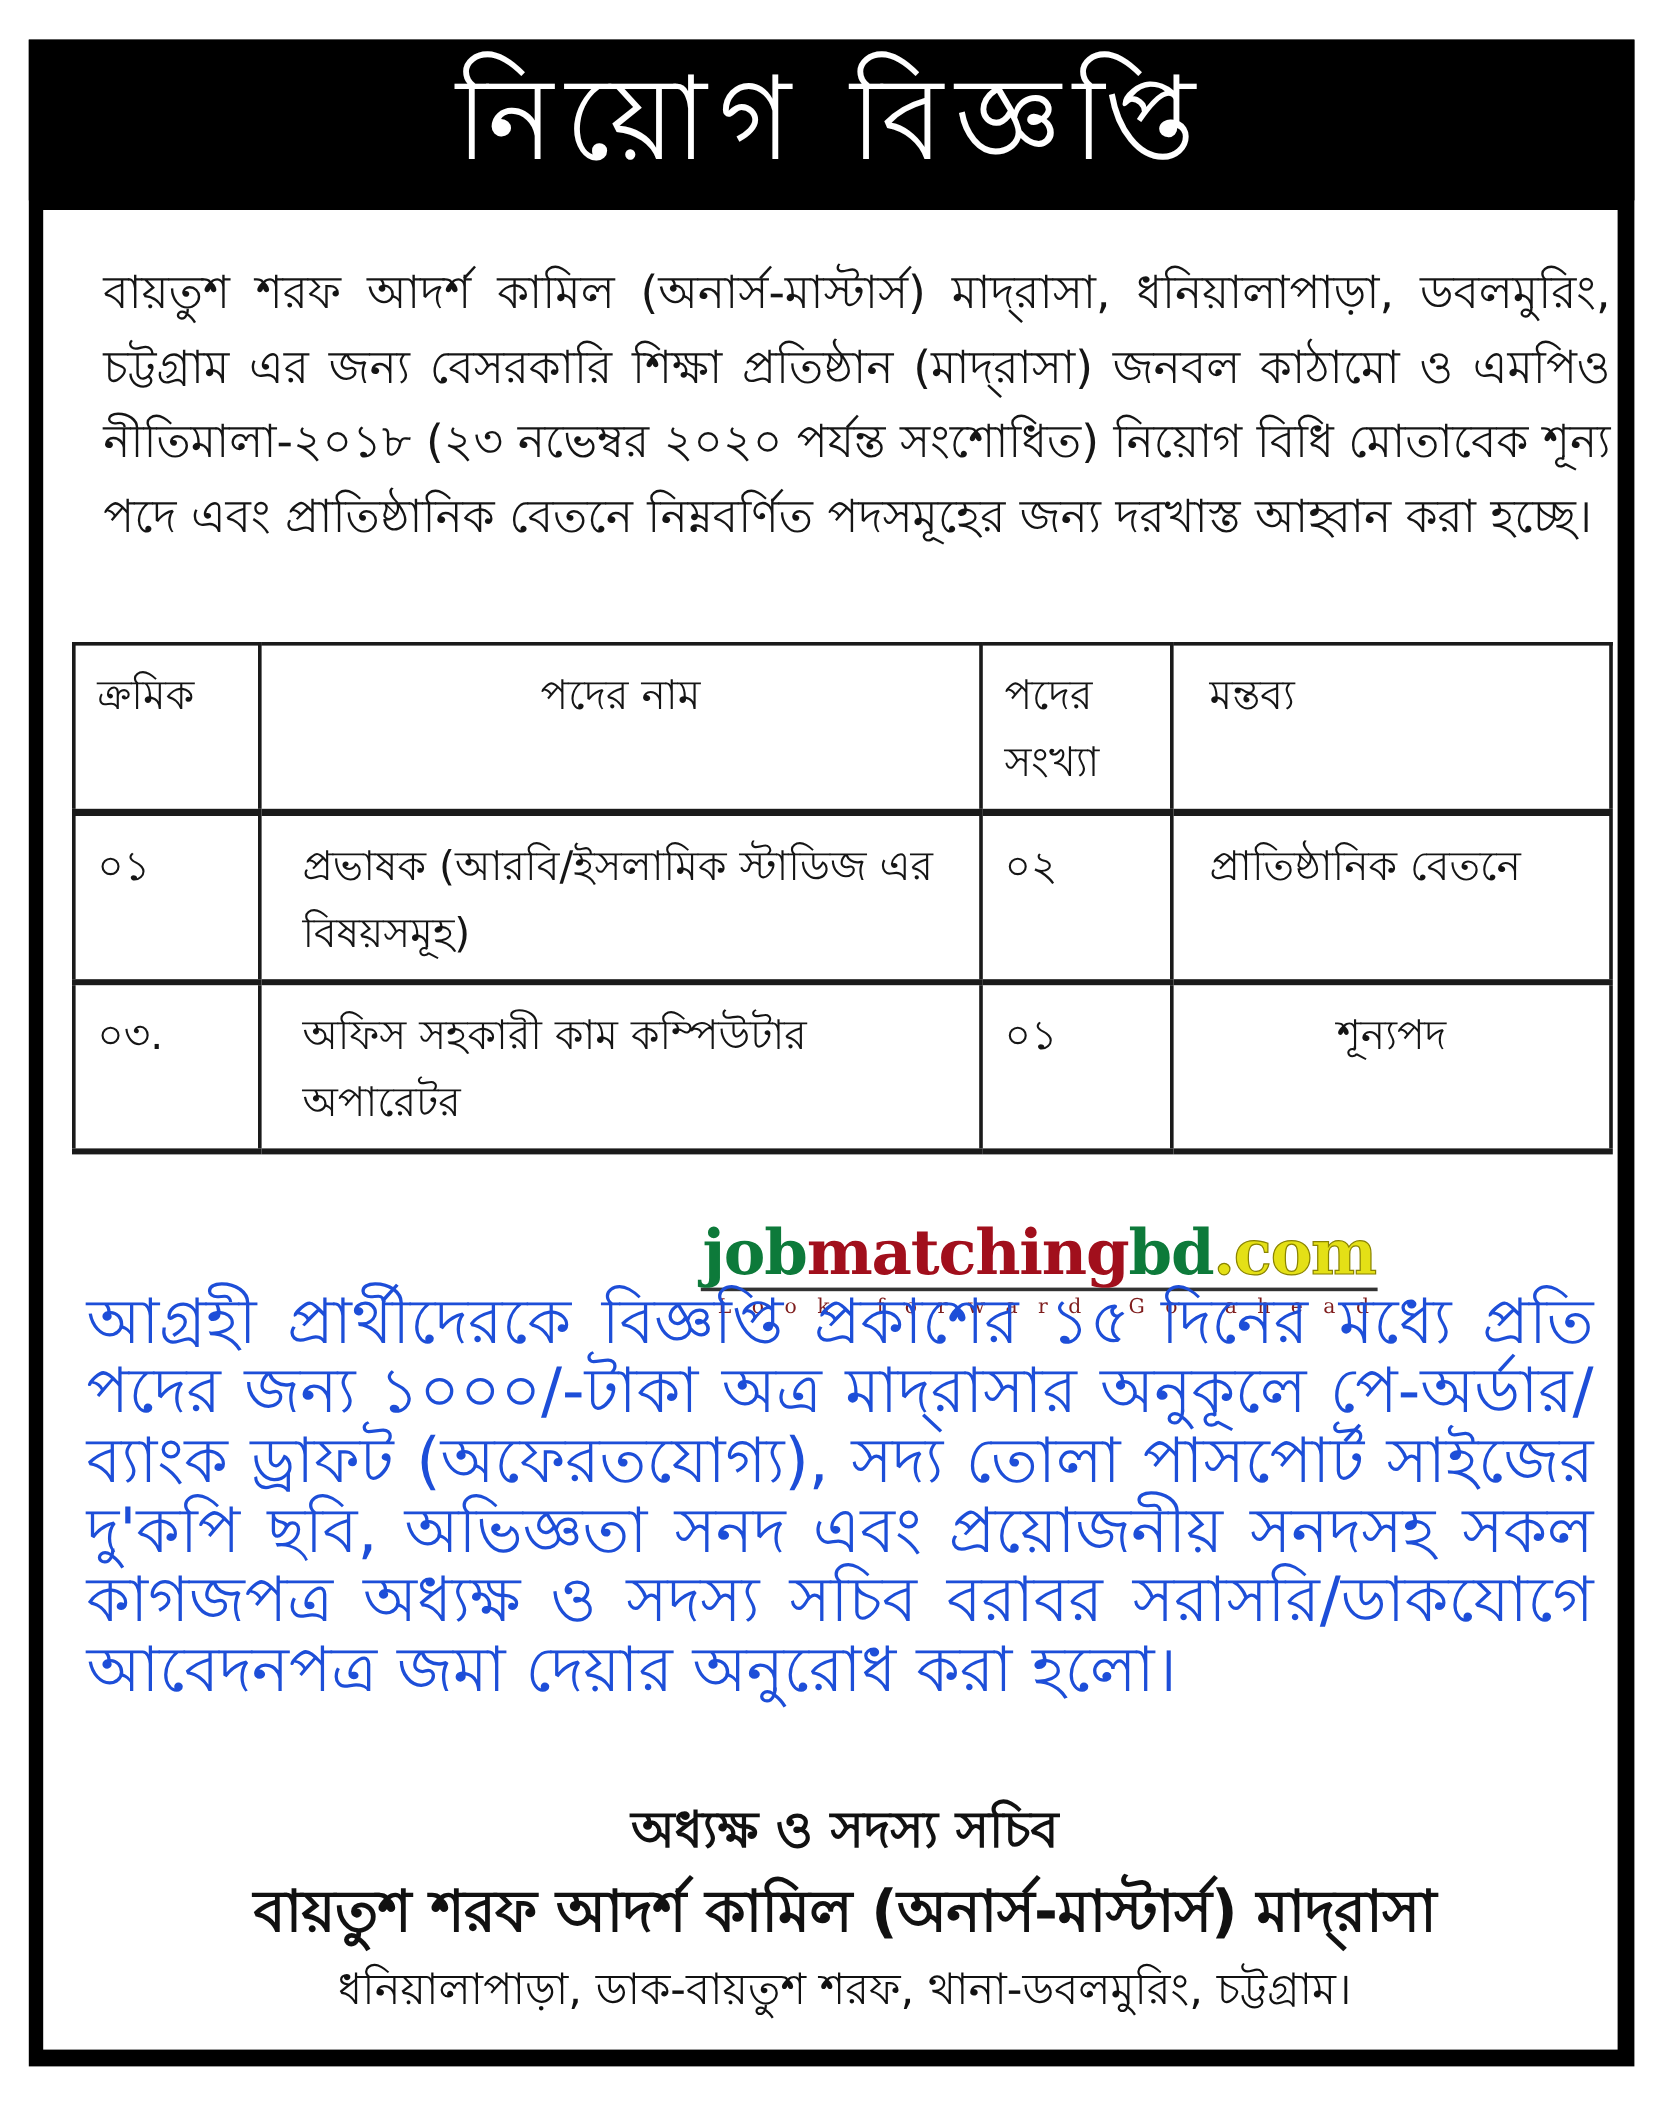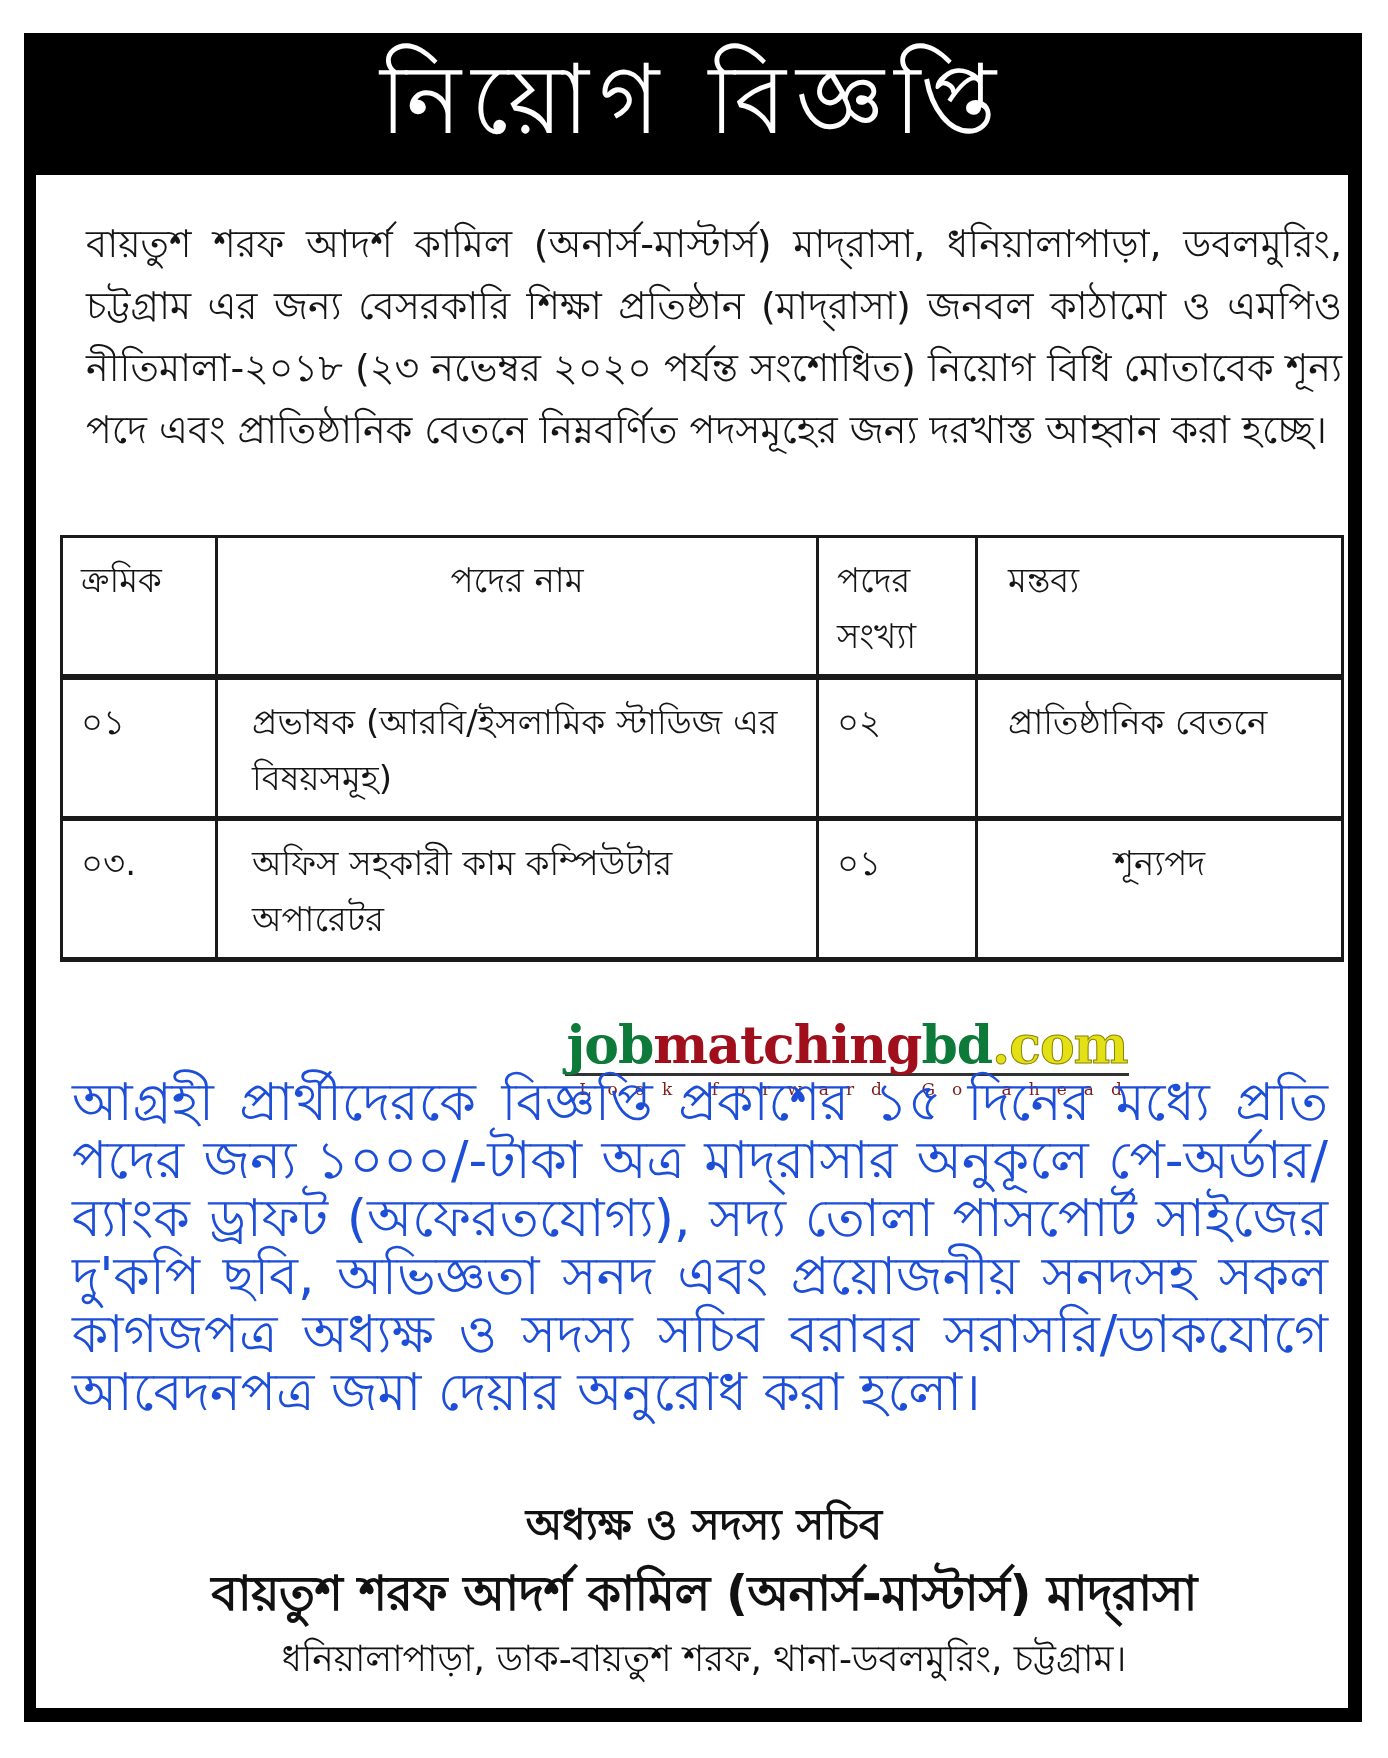--- a/index.html
+++ b/index.html
@@ -91,21 +91,21 @@
   .col-serial { width: 116px; }
   .col-title { width: 562px; }
   .col-count { width: 120px; }
   .col-remark { width: auto; }
   .th-center { text-align: center !important; }
   .td-center { text-align: center !important; }
   .notice-table td.col-title-cell { padding-left: 34px; }
 
   .watermark {
     position: absolute;
-    left: 501px;
+    left: 520px;
     top: 846px;
     width: 620px;
     height: 96px;
     background: #fff;
     text-align: center;
   }
   .wm-logo {
     font-family: "DejaVu Serif", serif;
     font-weight: bold;
     font-size: 52px;

